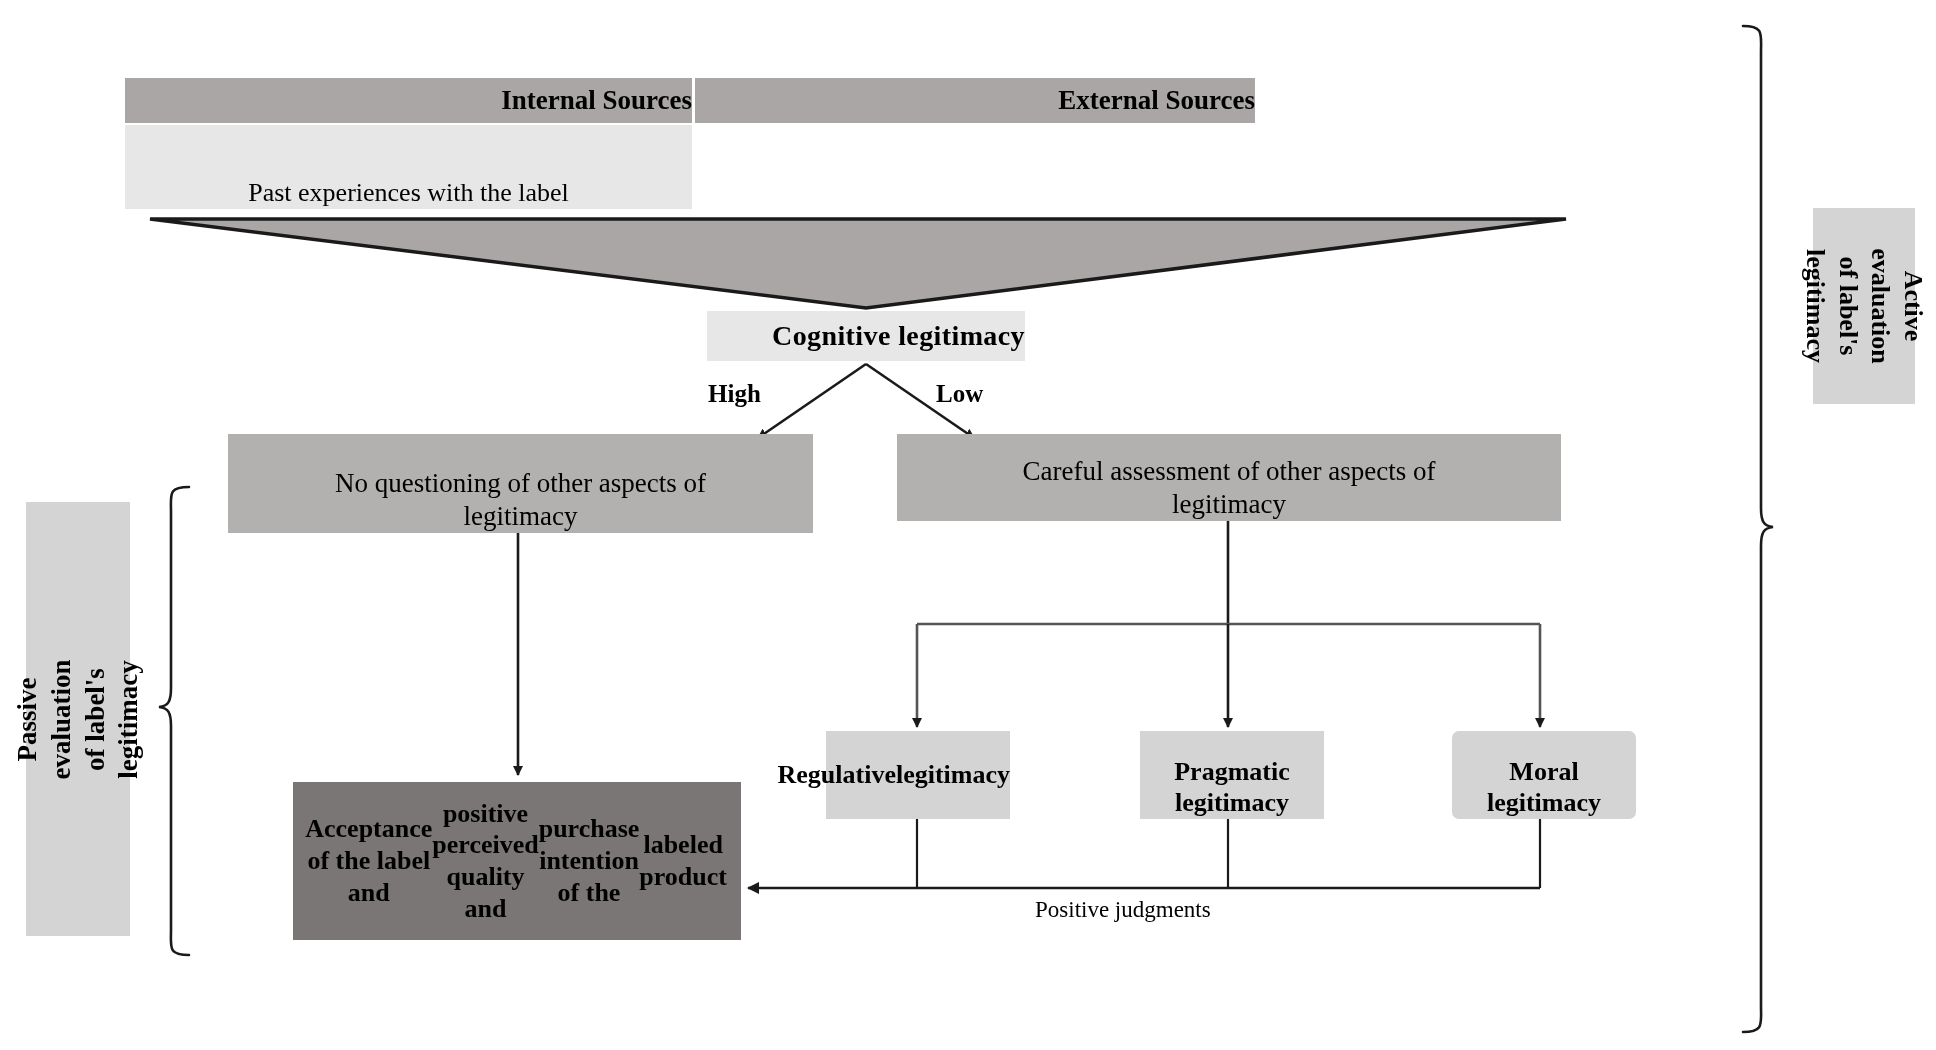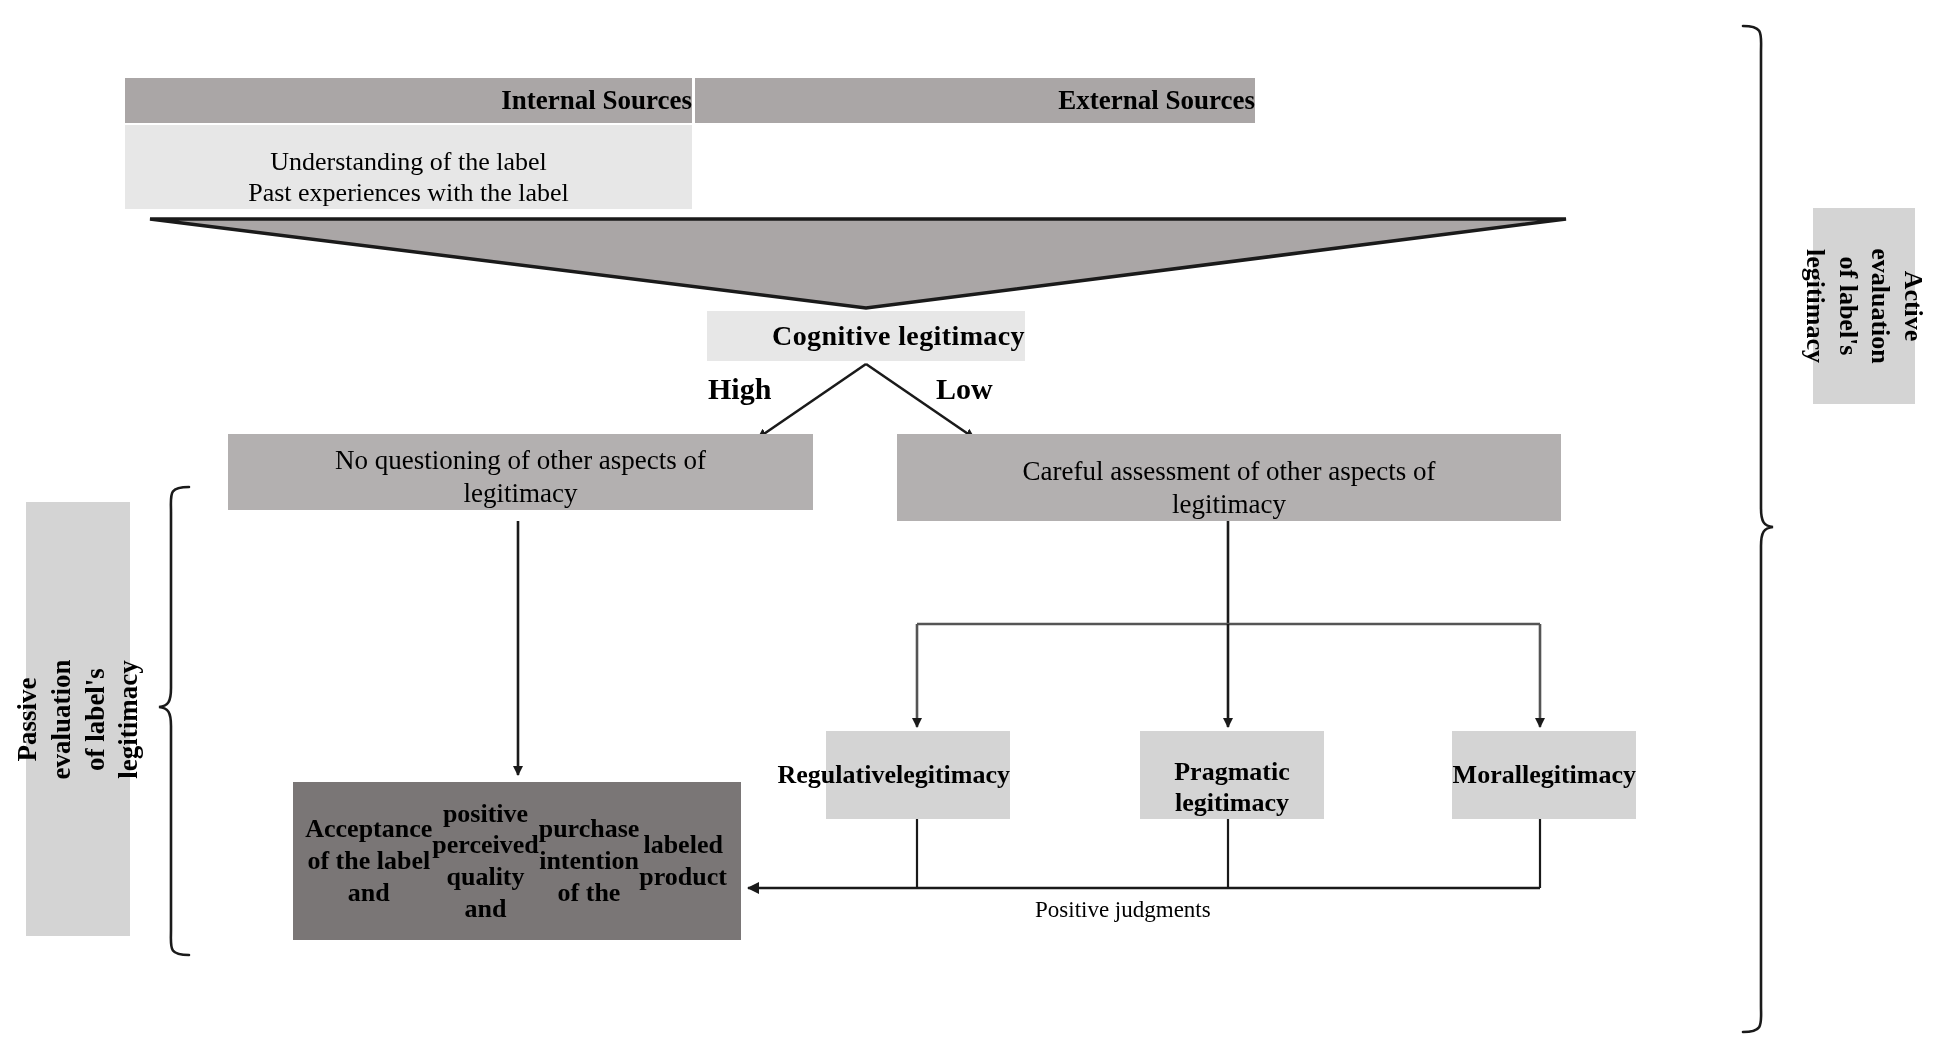--- a/index.html
+++ b/index.html
@@ -64,22 +64,23 @@
     font-weight:bold;
     font-size:26px;
     color:#000;
     padding:0 14px;
   }
 
   
   .hl{
     position:absolute;
     font-weight:bold;
-    font-size:30px;
-    color:#000;
+    font-size:25px;
+    color:#000;
+    margin-top:8px;
   }
 
   
   .posjudg{
     position:absolute;
     font-size:23px;
     color:#000;
     white-space:nowrap;
   }
 
@@ -161,56 +162,55 @@
   </svg>
 
   <div class="box thead" style="left:125px;top:78px;width:567px;height:45px;">
     <span>Internal Sources</span>
   </div>
   <div class="box thead" style="left:695px;top:78px;width:560px;height:45px;">
     <span>External Sources</span>
   </div>
 
   <div class="box tbody" style="left:125px;top:125px;width:567px;height:84px;flex-direction:column;">
-    <span class="lines">Understanding of the label</span>
     <span class="lines">Past experiences with the label</span>
   </div>
 
   <div class="box cog" style="left:707px;top:311px;width:318px;height:50px;">
     <span>Cognitive legitimacy</span>
   </div>
 
   <div class="hl" style="left:708px;top:372px;">
     <span>High</span>
   </div>
   <div class="hl" style="left:936px;top:372px;">
     <span>Low</span>
   </div>
 
-  <div class="box proc" style="left:228px;top:434px;width:585px;height:76px;flex-direction:column;">
+  <div class="box proc" style="left:228px;top:434px;width:585px;height:99px;flex-direction:column;">
     <span>No questioning of other aspects of</span>
     <span>legitimacy</span>
   </div>
 
   <div class="box proc" style="left:897px;top:434px;width:664px;height:87px;flex-direction:column;">
     <span>Careful assessment of other aspects of</span>
     <span>legitimacy</span>
   </div>
 
   <div class="box small" style="left:826px;top:731px;width:184px;height:88px;flex-direction:row;">
     <span>Regulative</span>
     <span>legitimacy</span>
   </div>
 
   <div class="box small" style="left:1140px;top:731px;width:184px;height:88px;flex-direction:column;">
     <span>Pragmatic</span>
     <span>legitimacy</span>
   </div>
 
-  <div class="box small" style="left:1452px;top:731px;width:184px;height:88px;flex-direction:row;">
+  <div class="box small" style="left:1452px;top:731px;width:184px;height:88px;flex-direction:column;border-radius:7px;">
     <span>Moral</span>
     <span>legitimacy</span>
   </div>
 
   <div class="box dark" style="left:293px;top:782px;width:448px;height:158px;flex-direction:row;">
     <span>Acceptance of the label and</span>
     <span>positive perceived quality and</span>
     <span>purchase intention of the</span>
     <span>labeled product</span>
   </div>

